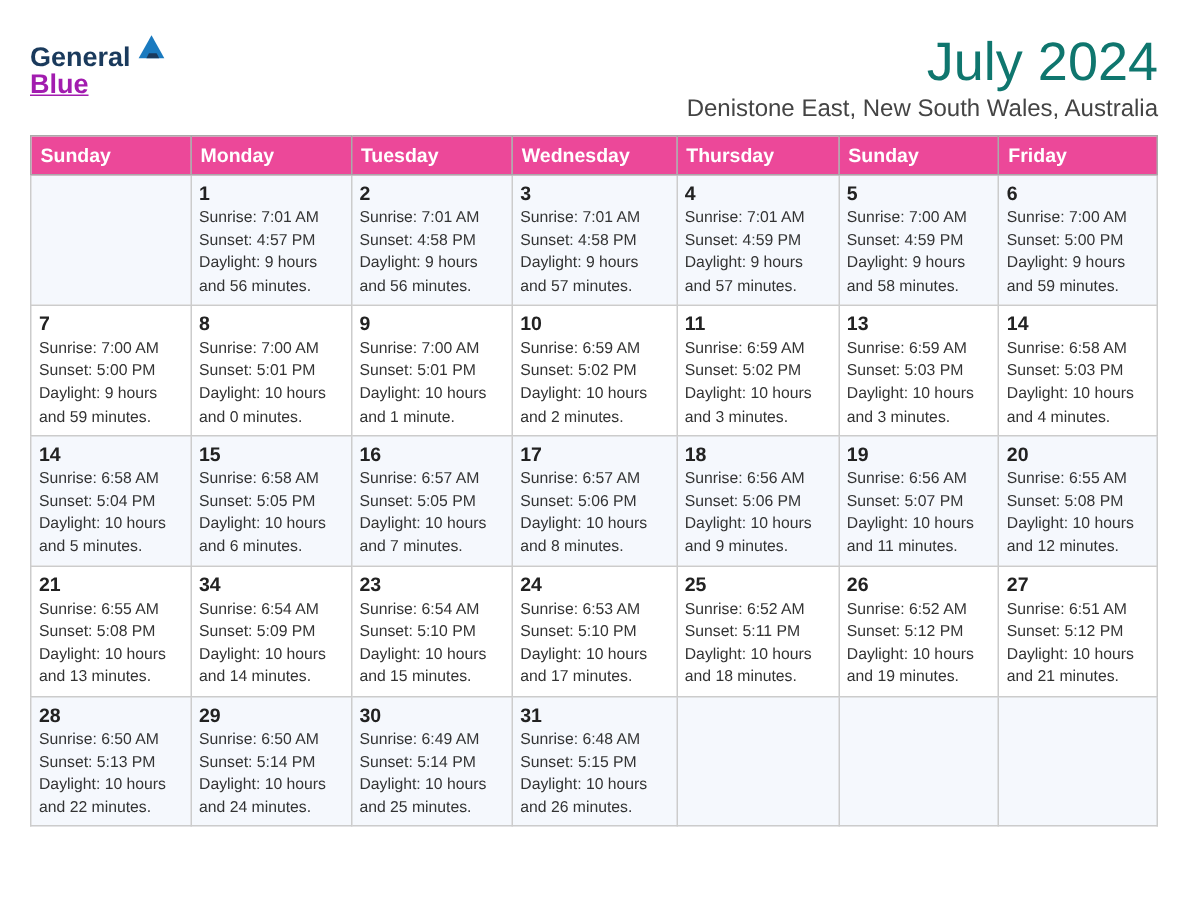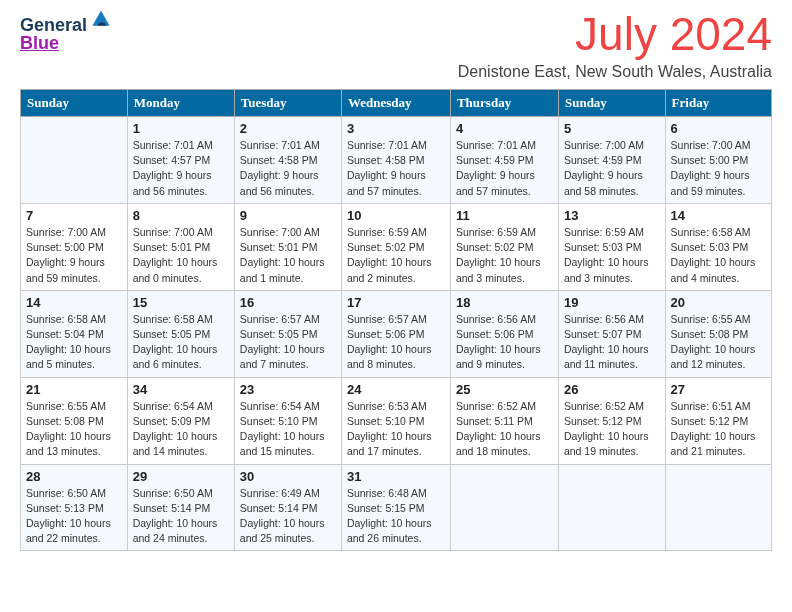--- a/index.html
+++ b/index.html
@@ -1,33 +1,33 @@
 <!DOCTYPE html>
 <html><head>
   <meta charset="utf-8">
   <style>
     * { box-sizing: border-box; margin: 0; padding: 0; }
     body { font-family: Arial, sans-serif; background: #fff; width: 792px; min-height: 612px; }
-    .page { padding: 7px 20px; }
+    .page { padding: 20px 20px; }
     .header { display: flex; align-items: flex-start; justify-content: space-between; margin-bottom: 6px; }
     .logo { display: flex; align-items: center; }
     .logo-text { font-size: 18px; font-weight: bold; color: #1a3a5c; line-height: 1.2; }
     .logo-icon { width: 24px; height: 24px; margin-left: 2px; }
     .title-block { text-align: right; }
-    .month-title { font-size: 46px; color: #ef4444; font-weight: 300; }
+    .month-title { font-size: 36px; color: #0f766e; font-weight: 300; }
     .location { font-size: 16px; color: #444; margin-top: 2px; }
     .calendar { width: 100%; border-collapse: collapse; margin-top: 8px; }
     .calendar th { background: #2a6ebb; color: #fff; text-align: left; padding: 5px 6px; font-size: 13px; border: 1px solid #aaa; }
     .calendar td { border: 1px solid #ccc; vertical-align: top; padding: 4px 5px; font-size: 11px; color: #333; width: 113px; min-height: 80px; }
     .day-num { font-size: 13px; font-weight: bold; color: #222; display: block; margin-bottom: 2px; }
     .cell-info { font-size: 10.5px; line-height: 1.45; color: #333; }
     .empty-cell { background: #f9f9f9; }
     tr:nth-child(odd) td { background: #f5f8fd; }
     tr:nth-child(even) td { background: #fff; }
-    .calendar thead tr th { background: #0369a1; font-family: Liberation Serif, serif; }
+    .calendar thead tr th { background: #ec4899; }
   </style>
 </head>
 <body>
 
 <div class="page">
   <div class="header">
     <div class="logo">
       <div>
         <div style="display:flex;align-items:center;">
           <span class="logo-text">

